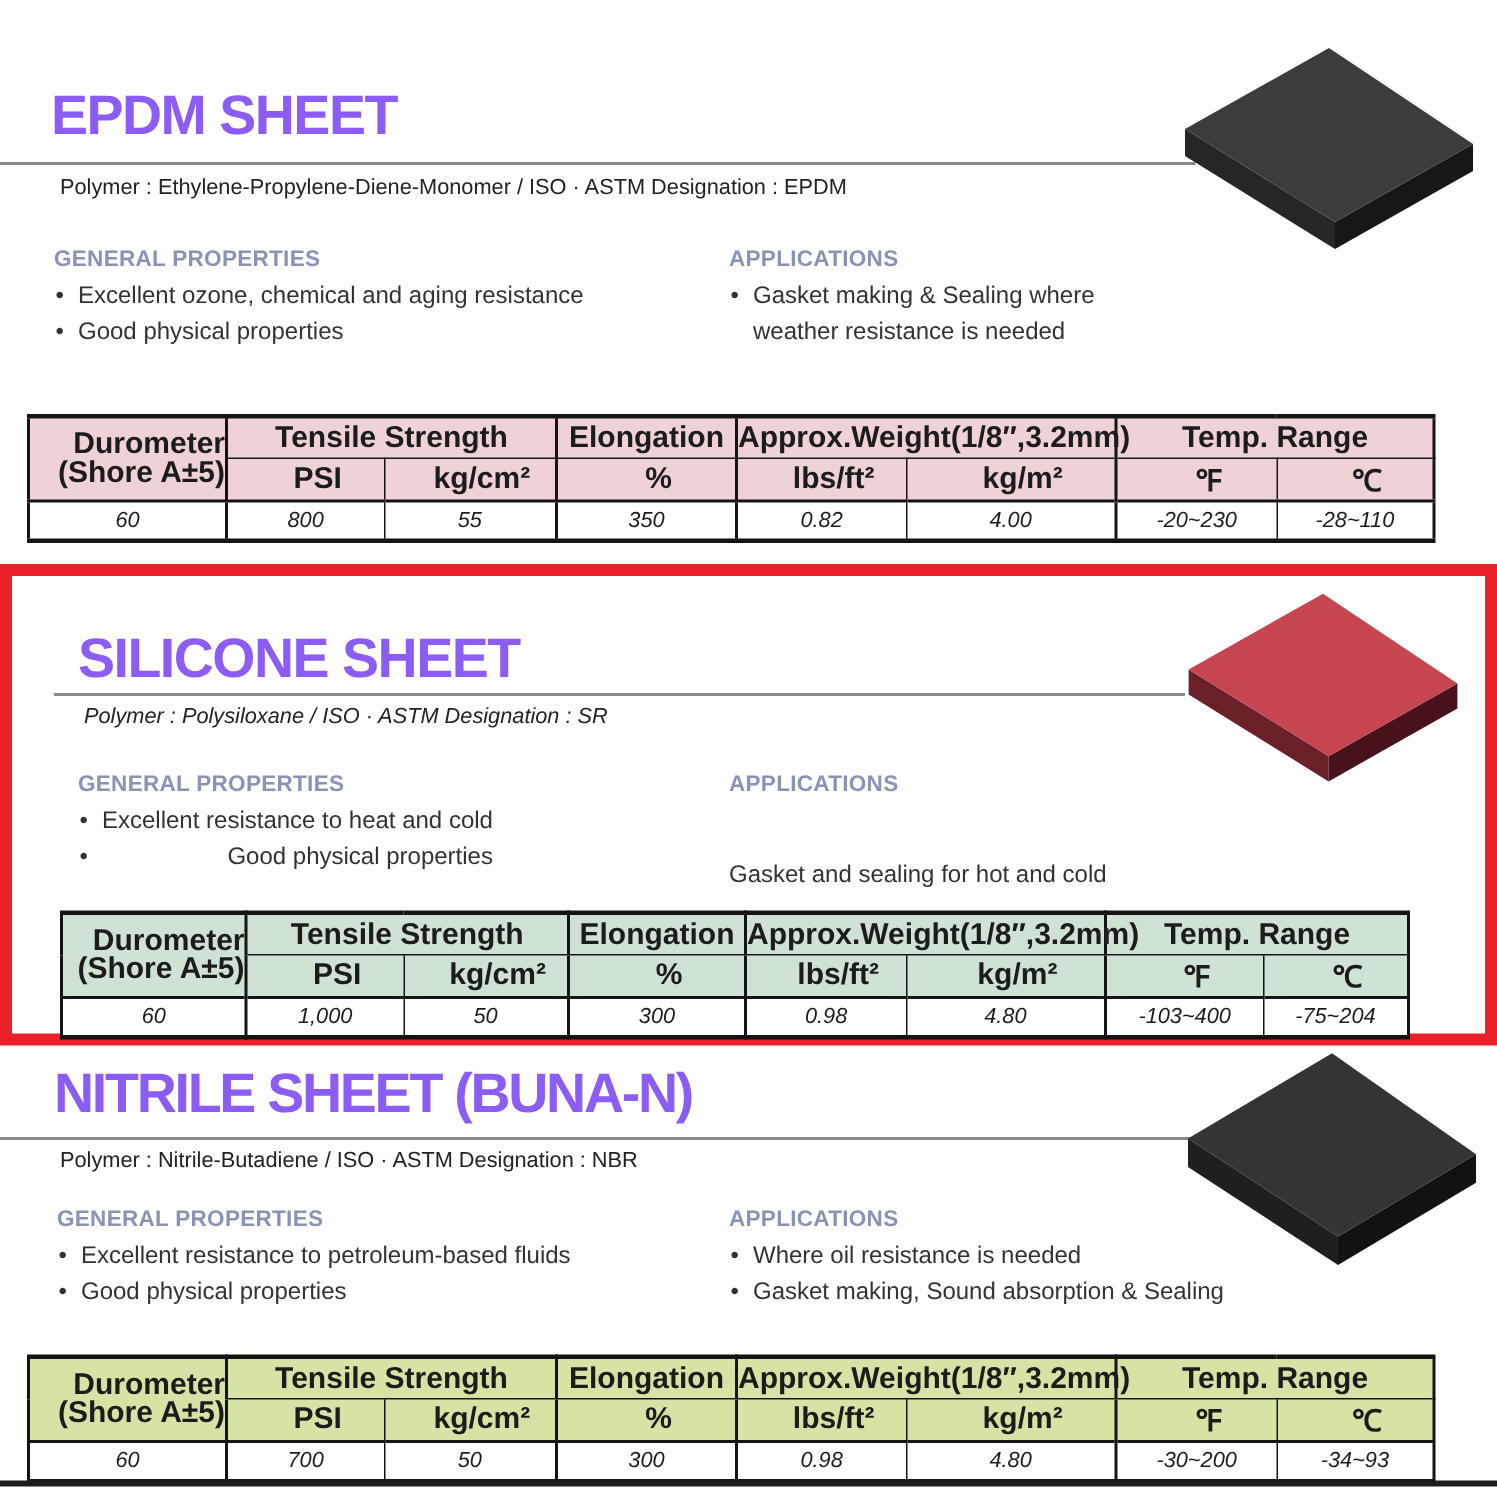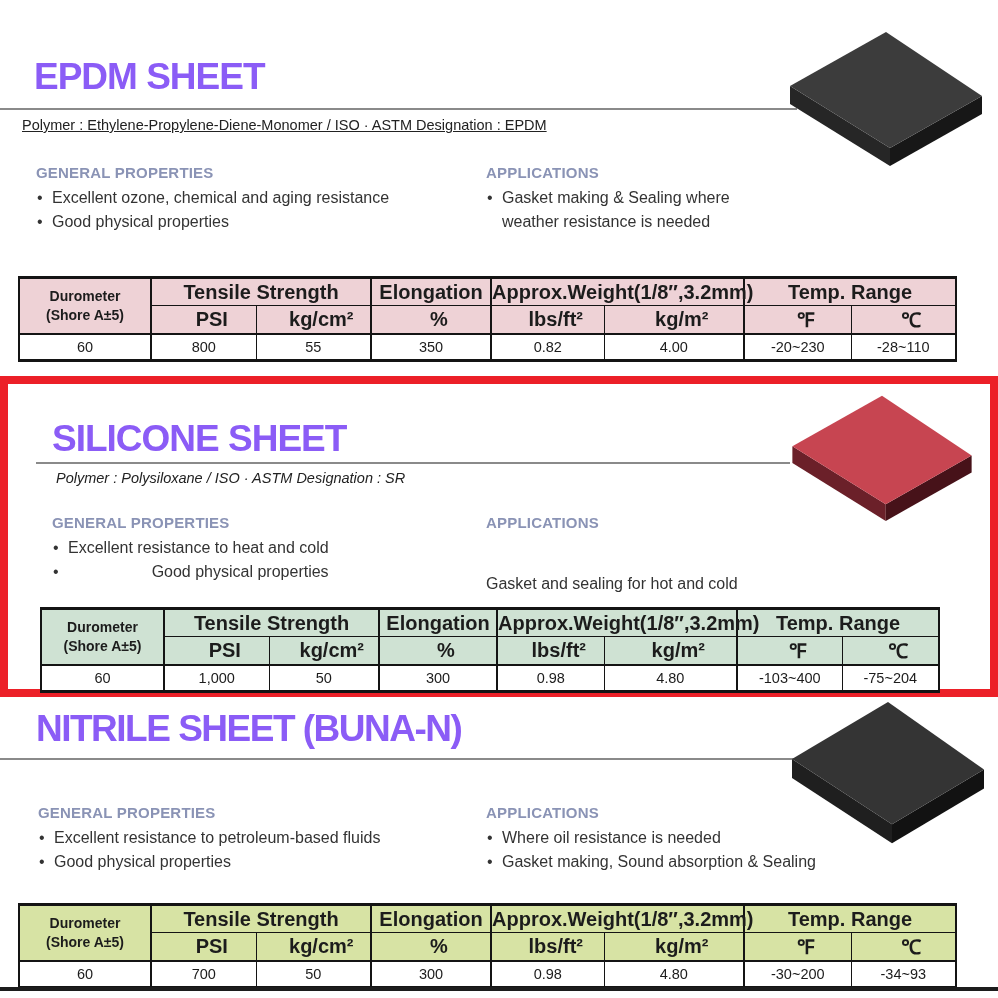--- a/index.html
+++ b/index.html
@@ -27,45 +27,45 @@
     font-size:14.5px;color:#1c1c1c;
     border-top:3px solid #141414;border-bottom:3px solid #141414;
     border-left:2px solid #141414;border-right:2px solid #141414;
   }
   table.spec th{
     font-weight:700;font-size:20px;padding:0;
     border:1px solid #141414;
   }
   table.spec td{
     background:#ffffff;border:1px solid #141414;border-top:2px solid #141414;
-    height:24px;padding:0;
+    height:24px;padding:0;font-style:italic;
   }
   table.spec thead tr:nth-child(1) th{height:26px;}
   table.spec thead tr:nth-child(2) th{height:24px;padding-left:16px;}
   table.spec .grp{border-left:2px solid #141414;}
-  table.spec .duro{line-height:19px;font-size:14px;}
+  table.spec .duro{line-height:19px;font-size:20px;text-align:right;}
   .t-epdm th{background:#eed2d6;}
   .t-sil  th{background:#cfe2d3;}
   .t-nit  th{background:#d7e3a4;}
 
   .hl-box{
     position:absolute;left:0;top:376px;width:998px;height:321px;
     border:8px solid #ec2028;box-sizing:border-box;background:transparent;
   }
   .bottom-rule{position:absolute;left:0;top:987px;width:998px;height:4px;background:#1c1c1c;}
   .sheet{position:absolute;}
 </style>
 </head>
 <body>
 
 <div class="page">
 
   <h1 class="title abs" style="left:34px;top:56px;">EPDM SHEET</h1>
   <div class="rule abs" style="left:0;top:108px;width:797px;"></div>
-  <div class="subtitle abs" style="left:22px;top:117px;text-decoration:underline;">Polymer : Ethylene-Propylene-Diene-Monomer   /   ISO · ASTM Designation : EPDM</div>
+  <div class="subtitle abs" style="left:40px;top:117px;">Polymer : Ethylene-Propylene-Diene-Monomer   /   ISO · ASTM Designation : EPDM</div>
 
   <div class="sec-head abs" style="left:36px;top:164px;">GENERAL PROPERTIES</div>
   <ul class="plist abs" style="left:36px;top:186px;">
     <li class="b">Excellent ozone, chemical and aging resistance</li>
     <li class="b">Good physical properties</li>
   </ul>
 
   <div class="sec-head abs" style="left:486px;top:164px;">APPLICATIONS</div>
   <ul class="plist abs" style="left:486px;top:186px;">
     <li class="b">Gasket making &amp; Sealing where</li>
@@ -183,20 +183,21 @@
         <td class="grp">0.98</td>
         <td>4.80</td>
         <td class="grp">-103~400</td>
         <td>-75~204</td>
       </tr>
     </tbody>
   </table>
 
   <h1 class="title abs" style="left:36px;top:708px;letter-spacing:-1.5px;">NITRILE SHEET (BUNA-N)</h1>
   <div class="rule abs" style="left:0;top:758px;width:797px;"></div>
+  <div class="subtitle abs" style="left:40px;top:766px;">Polymer : Nitrile-Butadiene /  ISO · ASTM Designation : NBR</div>
 
   <div class="sec-head abs" style="left:38px;top:804px;">GENERAL PROPERTIES</div>
   <ul class="plist abs" style="left:38px;top:826px;">
     <li class="b">Excellent resistance to petroleum-based fluids</li>
     <li class="b">Good physical properties</li>
   </ul>
 
   <div class="sec-head abs" style="left:486px;top:804px;">APPLICATIONS</div>
   <ul class="plist abs" style="left:486px;top:826px;">
     <li class="b">Where oil resistance is needed</li>

